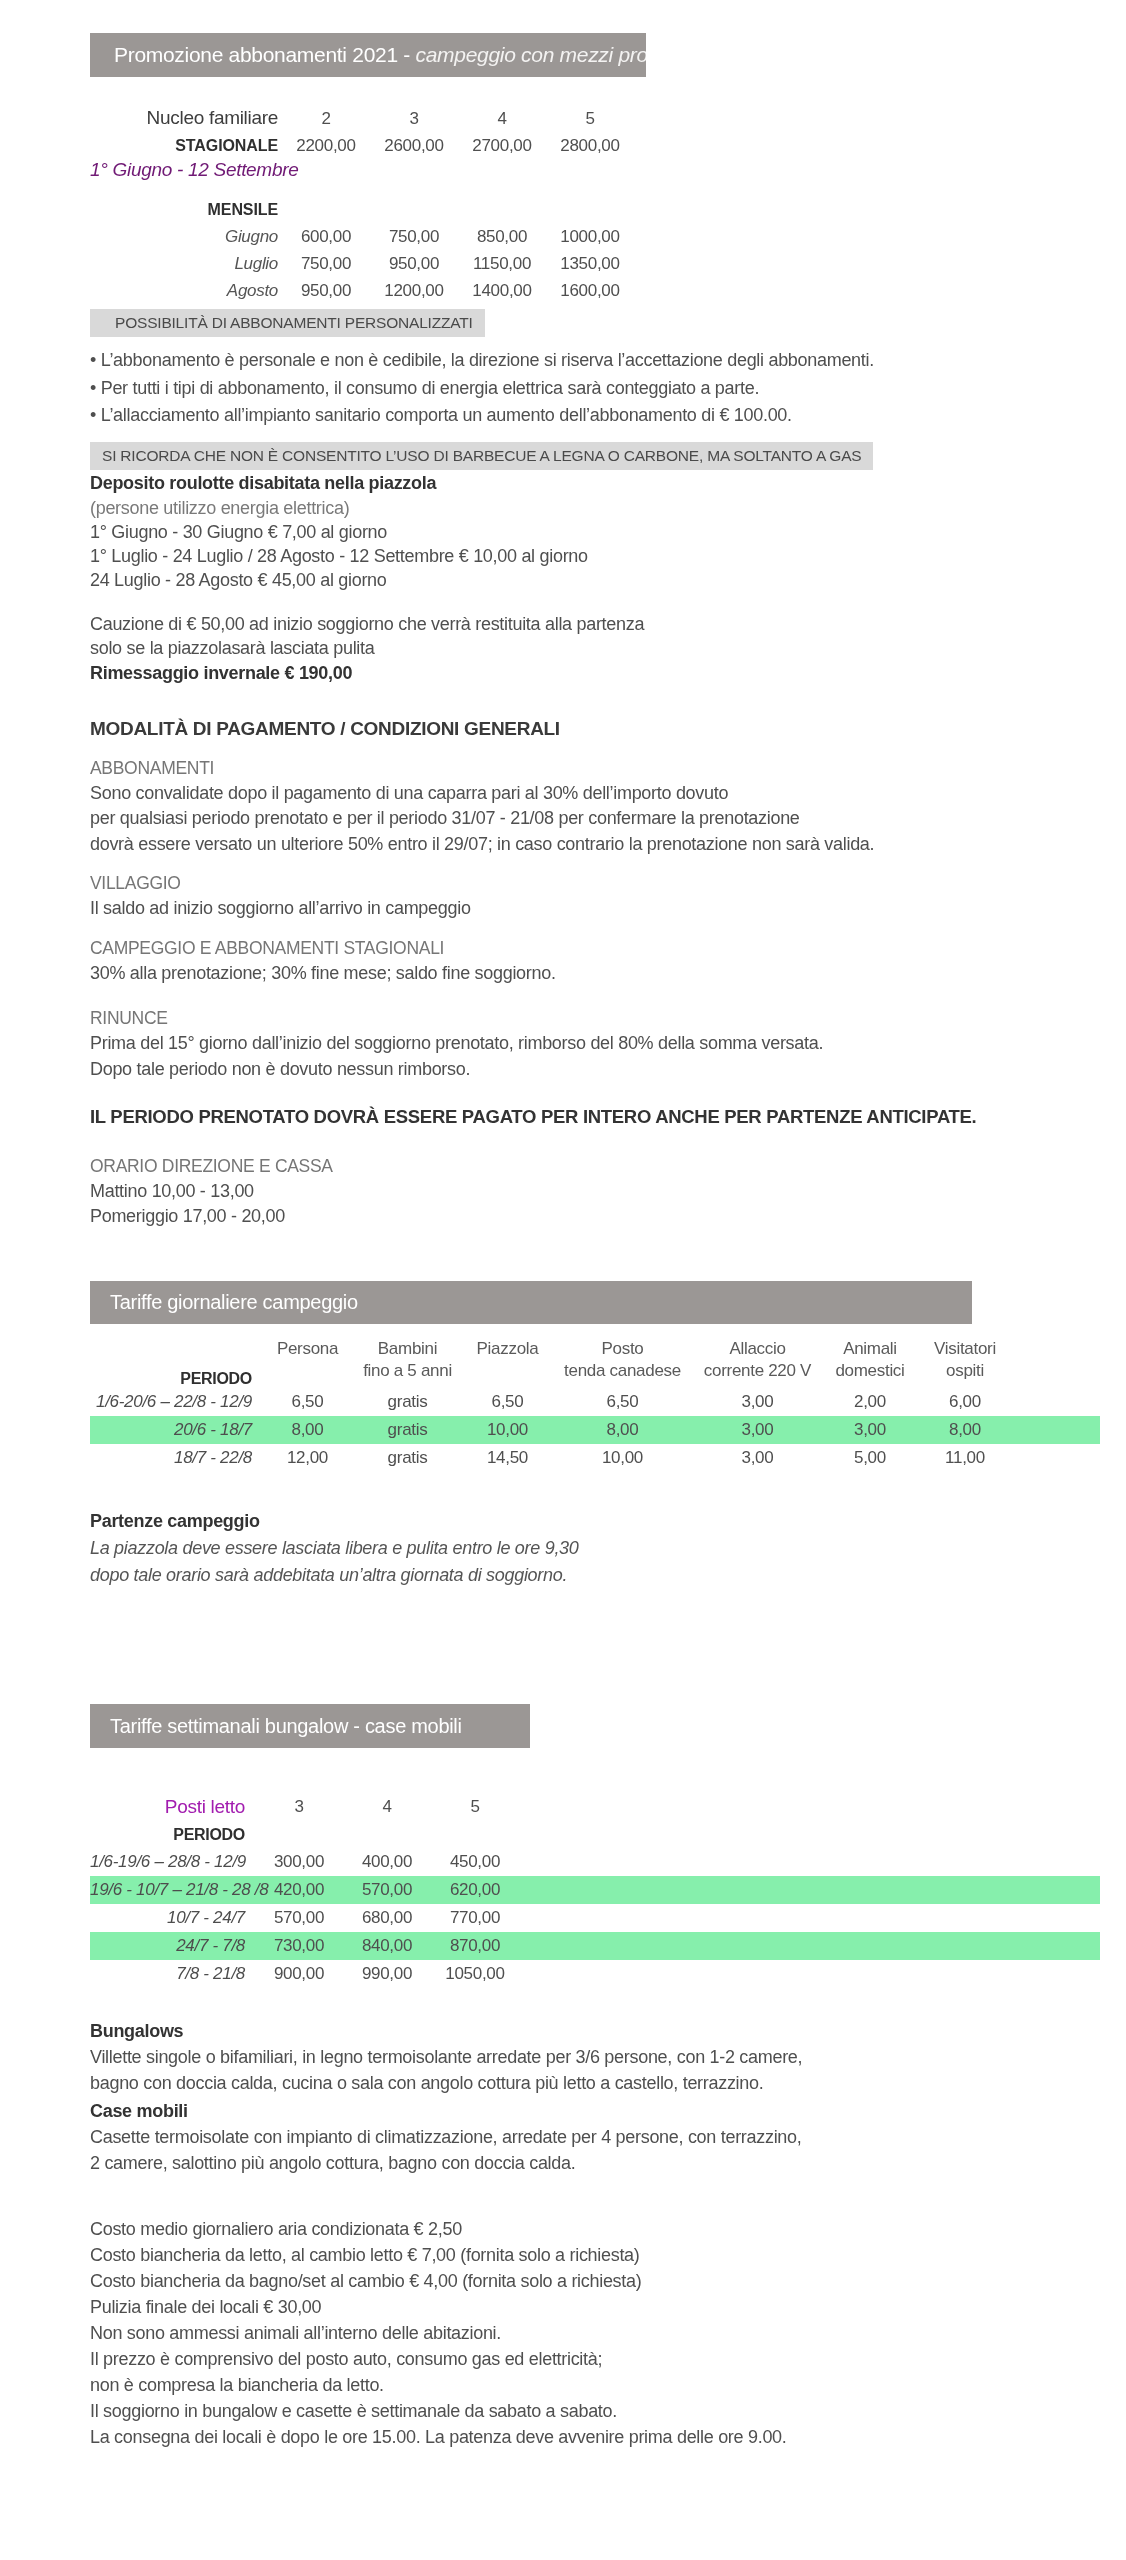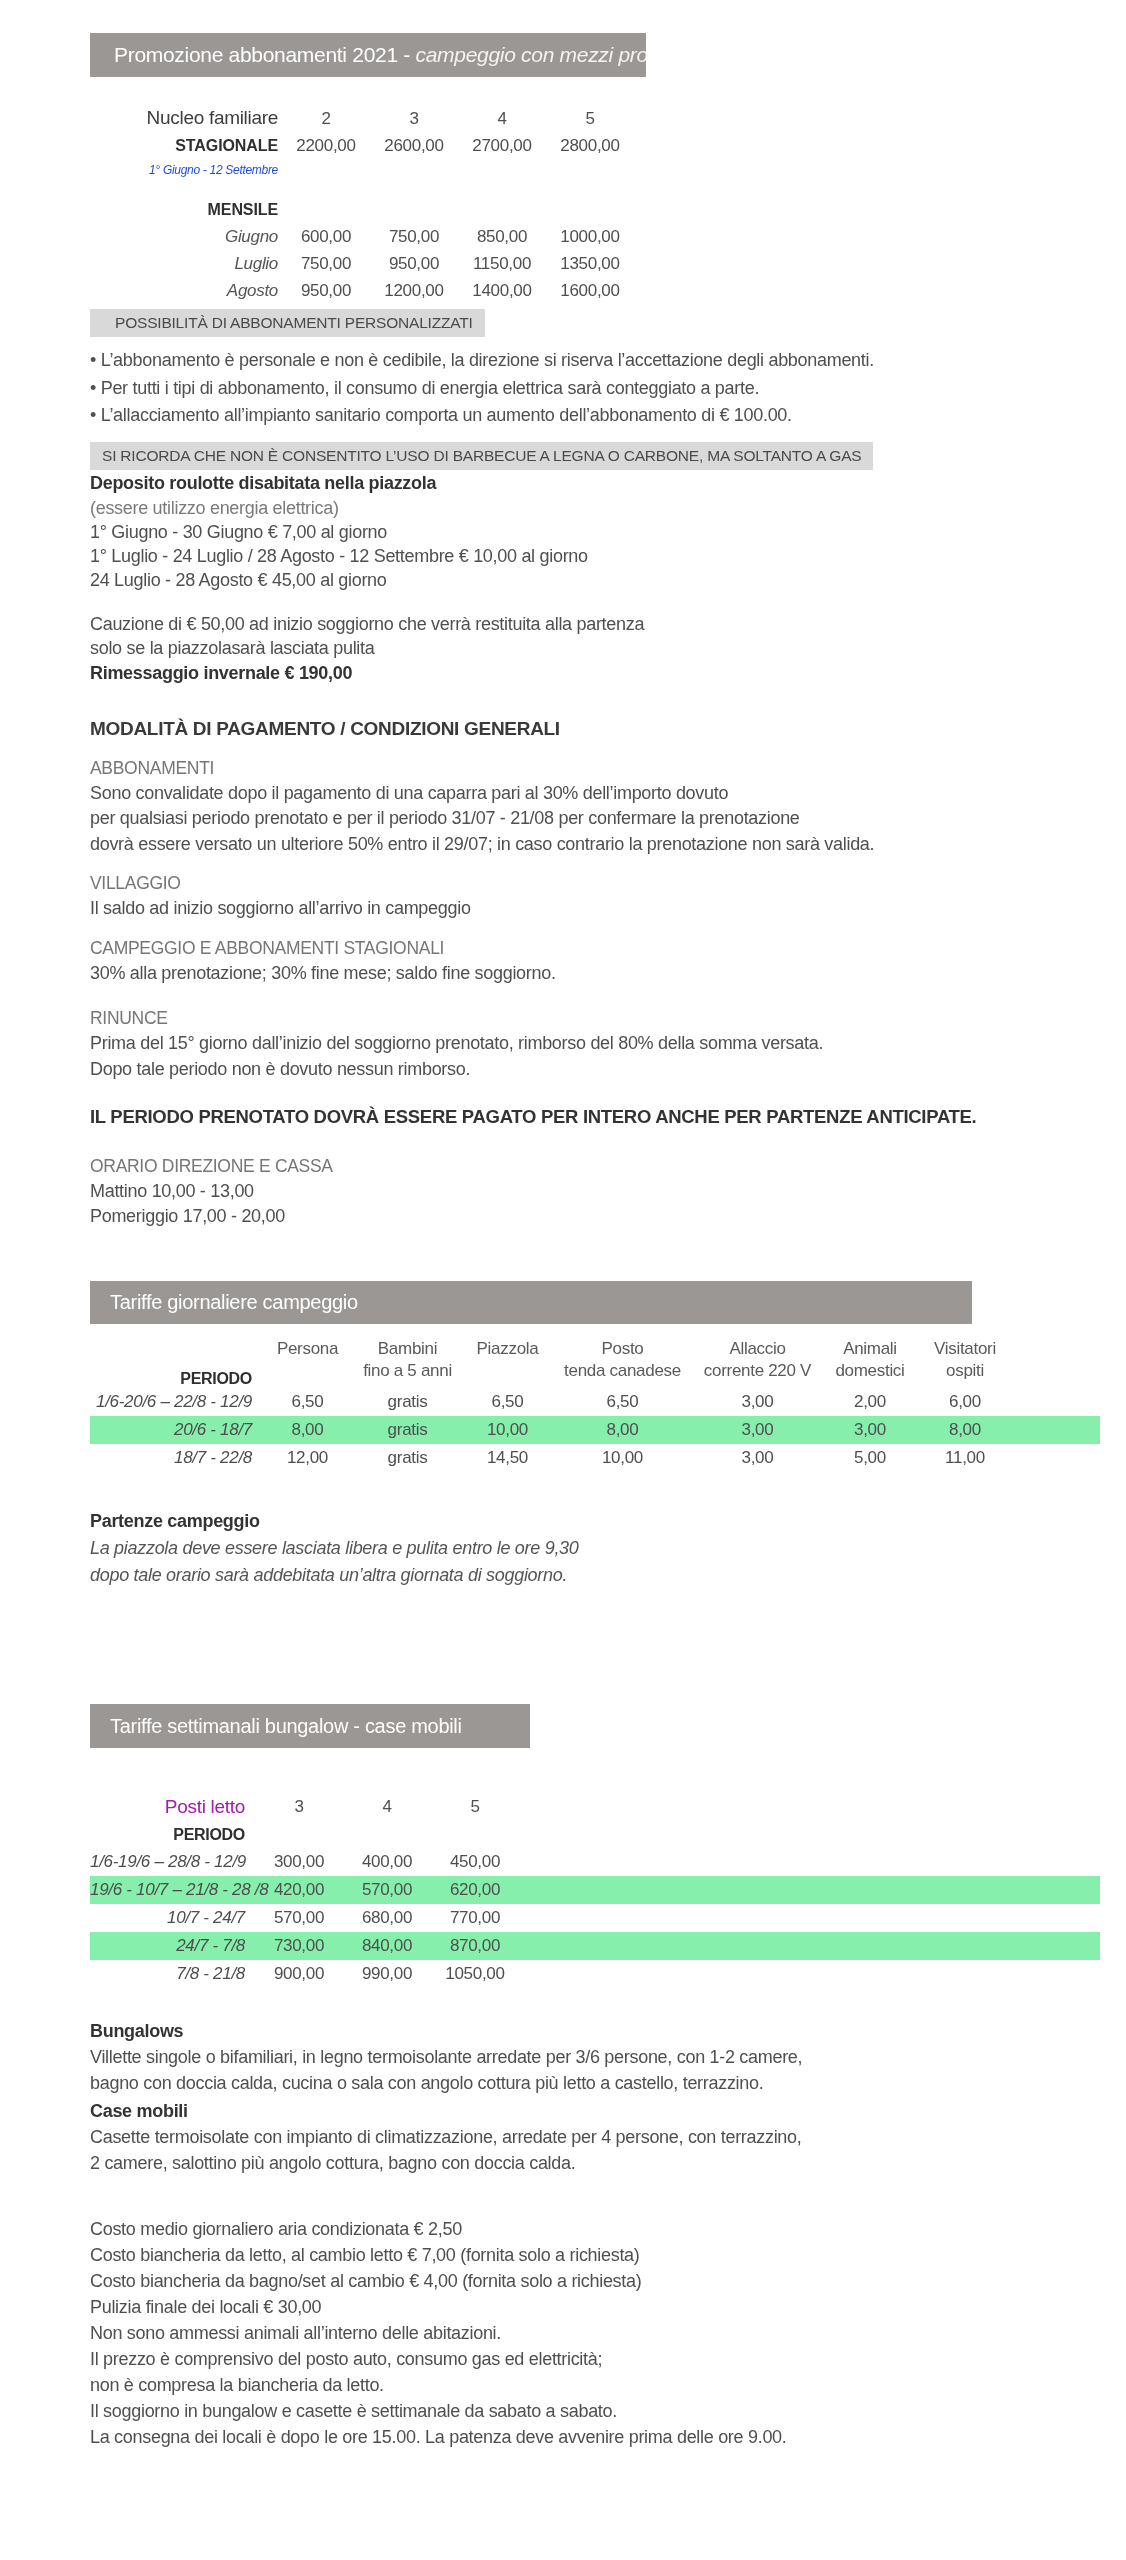--- a/index.html
+++ b/index.html
@@ -58,21 +58,21 @@
   
   .promo-table{margin-top:27px;}
   .pt-row{display:grid;grid-template-columns:192px 88px 88px 88px 88px;align-items:baseline;}
   .pt-label{text-align:right;padding-right:4px;white-space:nowrap;}
   .pt-head{font-size:19px;color:#3d3d3d;height:28px;line-height:28px;}
   .pt-colhead{text-align:center;font-size:17px;color:#5a5a5a;}
   .pt-cell{text-align:center;font-size:17px;color:#4f4f4f;}
   .pt-bold{font-weight:bold;font-size:16px;color:#2f2f2f;letter-spacing:-0.1px;}
   .row-stag{height:28px;line-height:28px;}
   .row-note{height:23px;line-height:20px;}
-  .pt-note{font-style:italic;color:#1d4ed8;font-size:12px;}
+  .pt-note{font-style:italic;color:#701a75;font-size:19px;}
   .row-mensile{height:26px;line-height:26px;margin-top:14px;}
   .row-month{height:27px;line-height:27px;}
   .pt-month{font-style:italic;color:#555555;font-size:17px;}
 
   
   .gt{margin-top:14px;}
   .gt-row{display:grid;grid-template-columns:170px 95px 105px 95px 135px 135px 90px 100px;}
   .gt-head{align-items:start;min-height:50px;}
   .gt-cell{text-align:center;font-size:17px;color:#4f4f4f;}
   .gt-headcell{white-space:pre-line;line-height:22px;color:#5a5a5a;}
@@ -166,21 +166,21 @@
       <div class="line">• L’abbonamento è personale e non è cedibile, la direzione si riserva l’accettazione degli abbonamenti.</div>
       <div class="line">• Per tutti i tipi di abbonamento, il consumo di energia elettrica sarà conteggiato a parte.</div>
       <div class="line">• L’allacciamento all’impianto sanitario comporta un aumento dell’abbonamento di € 100.00.</div>
     </div>
     <div>
       <div class="bar-light bar-light-2">SI RICORDA CHE NON È CONSENTITO L’USO DI BARBECUE A LEGNA O CARBONE, MA SOLTANTO A GAS</div>
     </div>
 
     <div class="block-deposito">
       <div class="line sm title18">Deposito roulotte disabitata nella piazzola</div>
-      <div class="line sm note">(essere utilizzo energia elettrica)</div>
+      <div class="line sm note">(persone utilizzo energia elettrica)</div>
       <div class="line sm">1° Giugno - 30 Giugno € 7,00 al giorno</div>
       <div class="line sm">1° Luglio - 24 Luglio / 28 Agosto - 12 Settembre € 10,00 al giorno</div>
       <div class="line sm">24 Luglio - 28 Agosto € 45,00 al giorno</div>
     </div>
 
     <div class="block-pulizia">
       <div class="line sm">Cauzione di € 50,00 ad inizio soggiorno che verrà restituita alla partenza</div>
       <div class="line sm">solo se la piazzolasarà lasciata pulita</div>
       <div class="line sm title18">Rimessaggio invernale € 190,00</div>
     </div>

